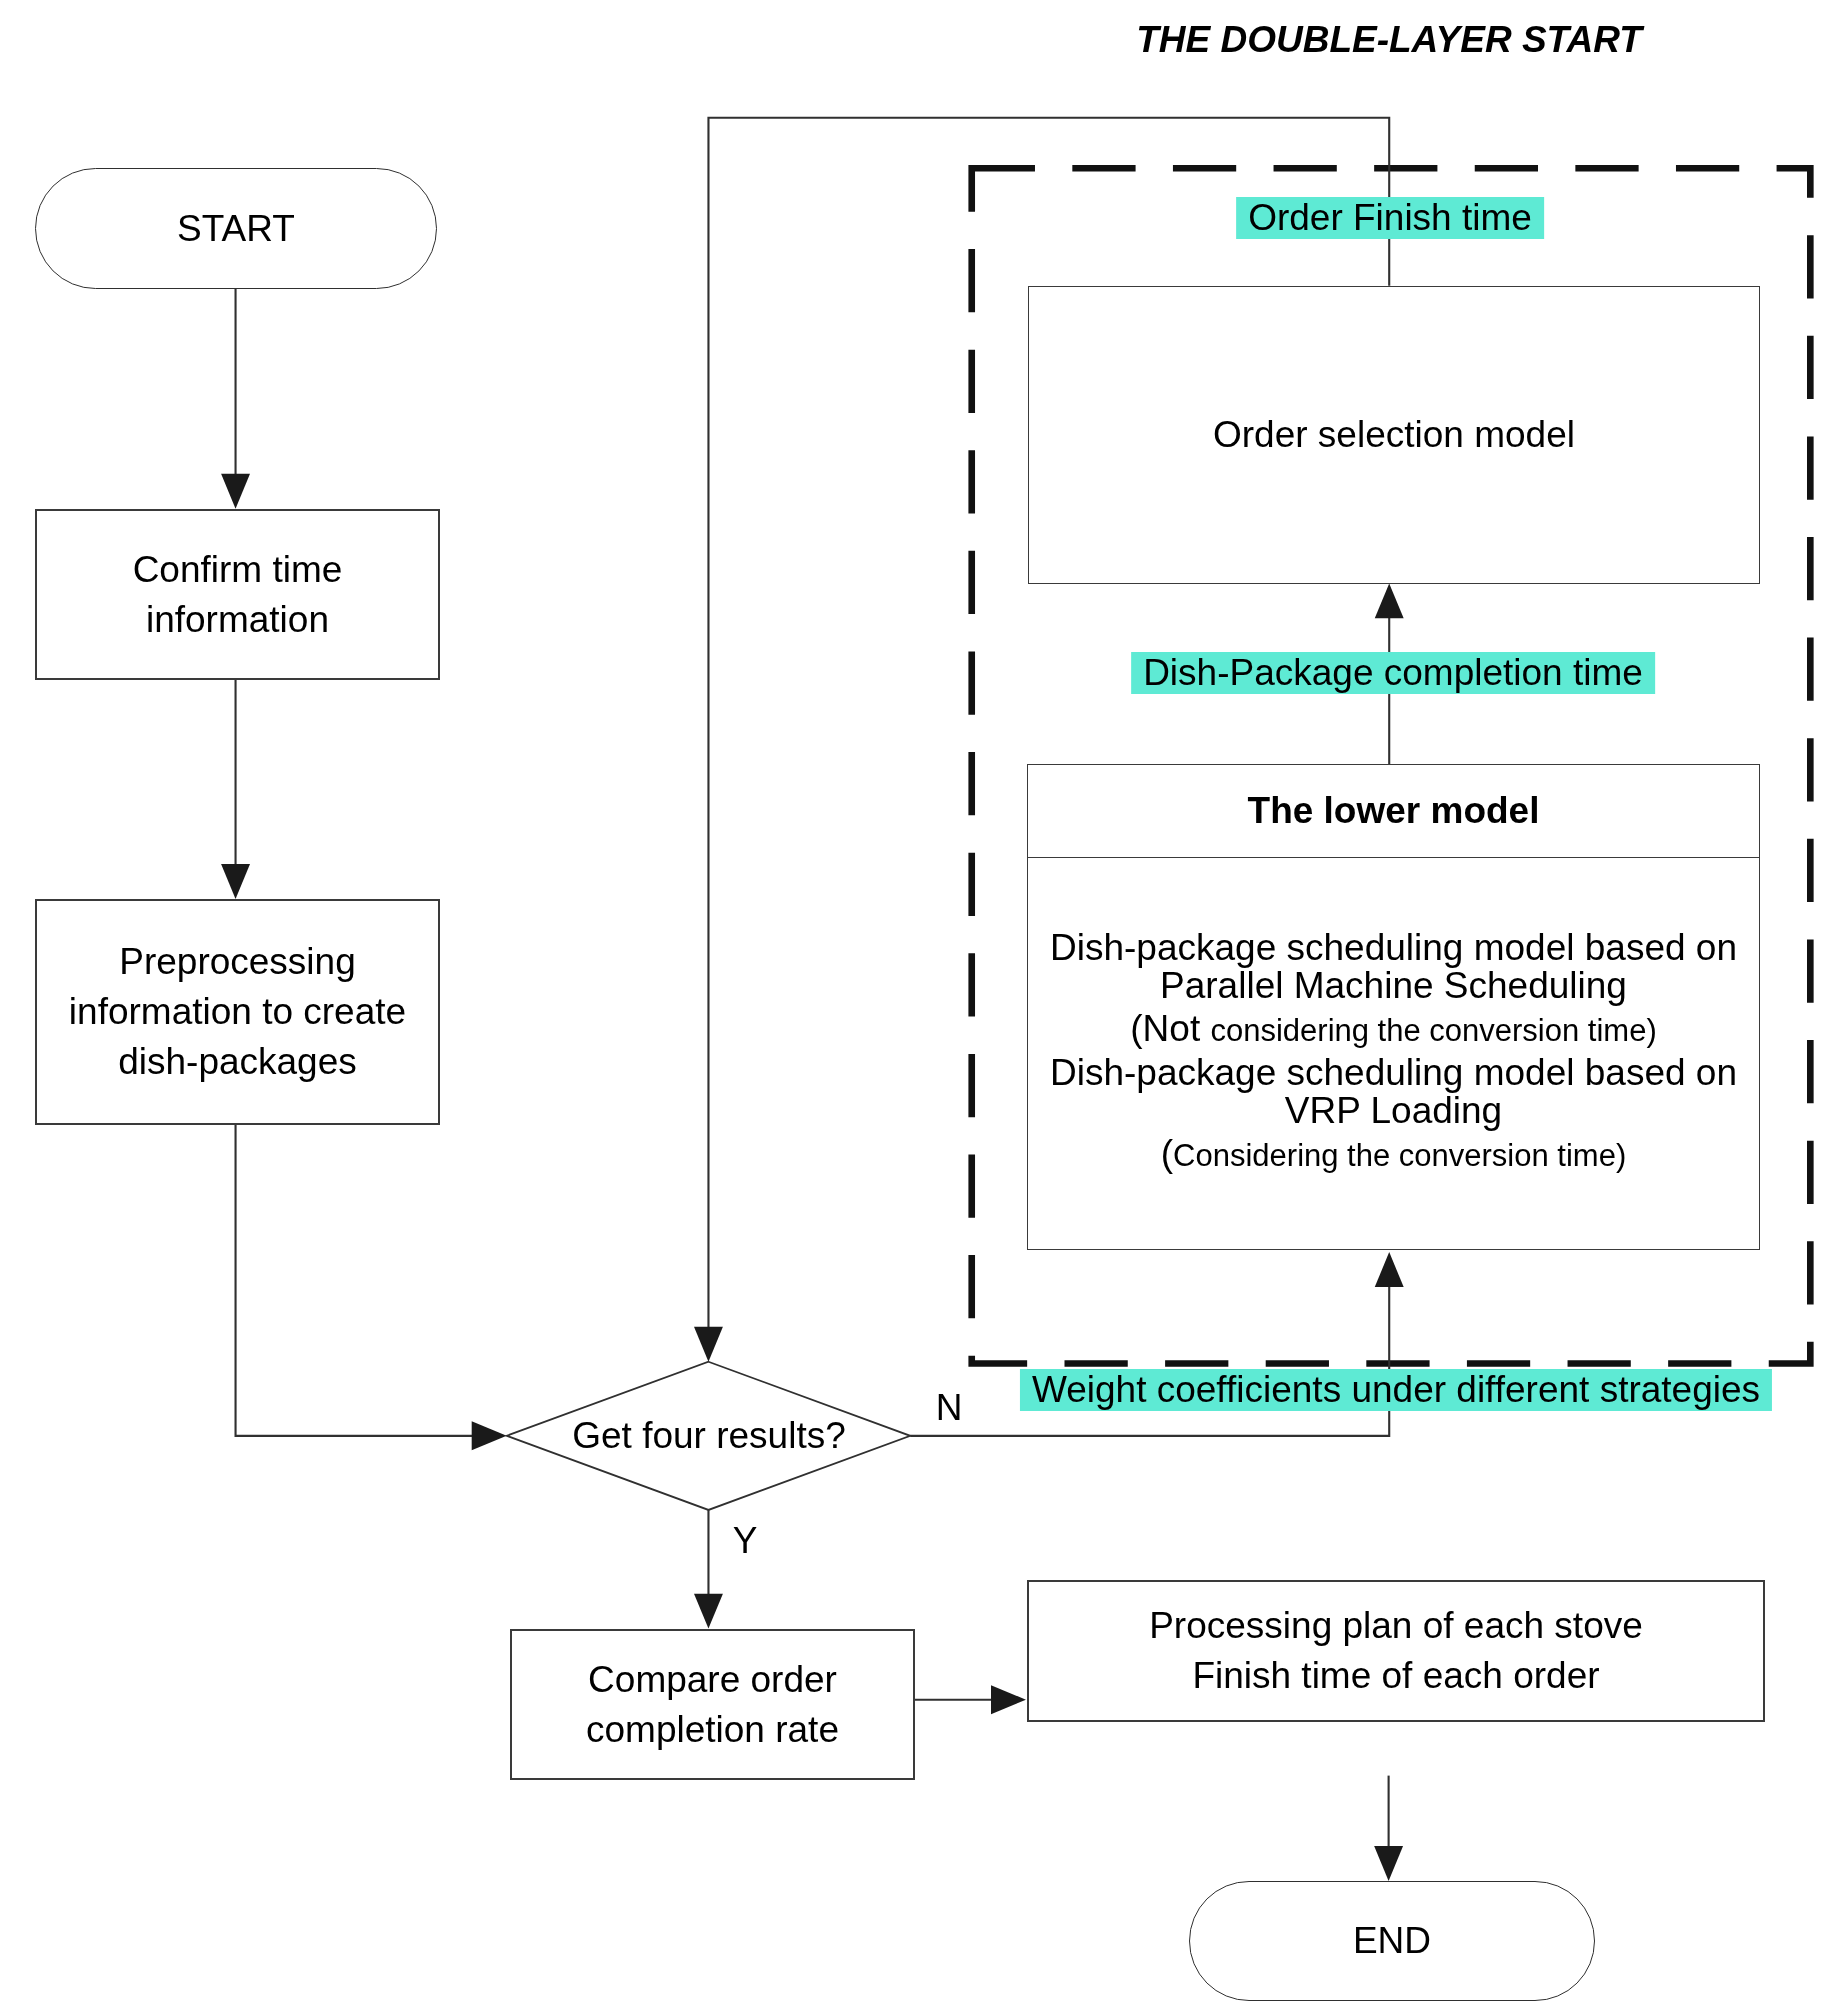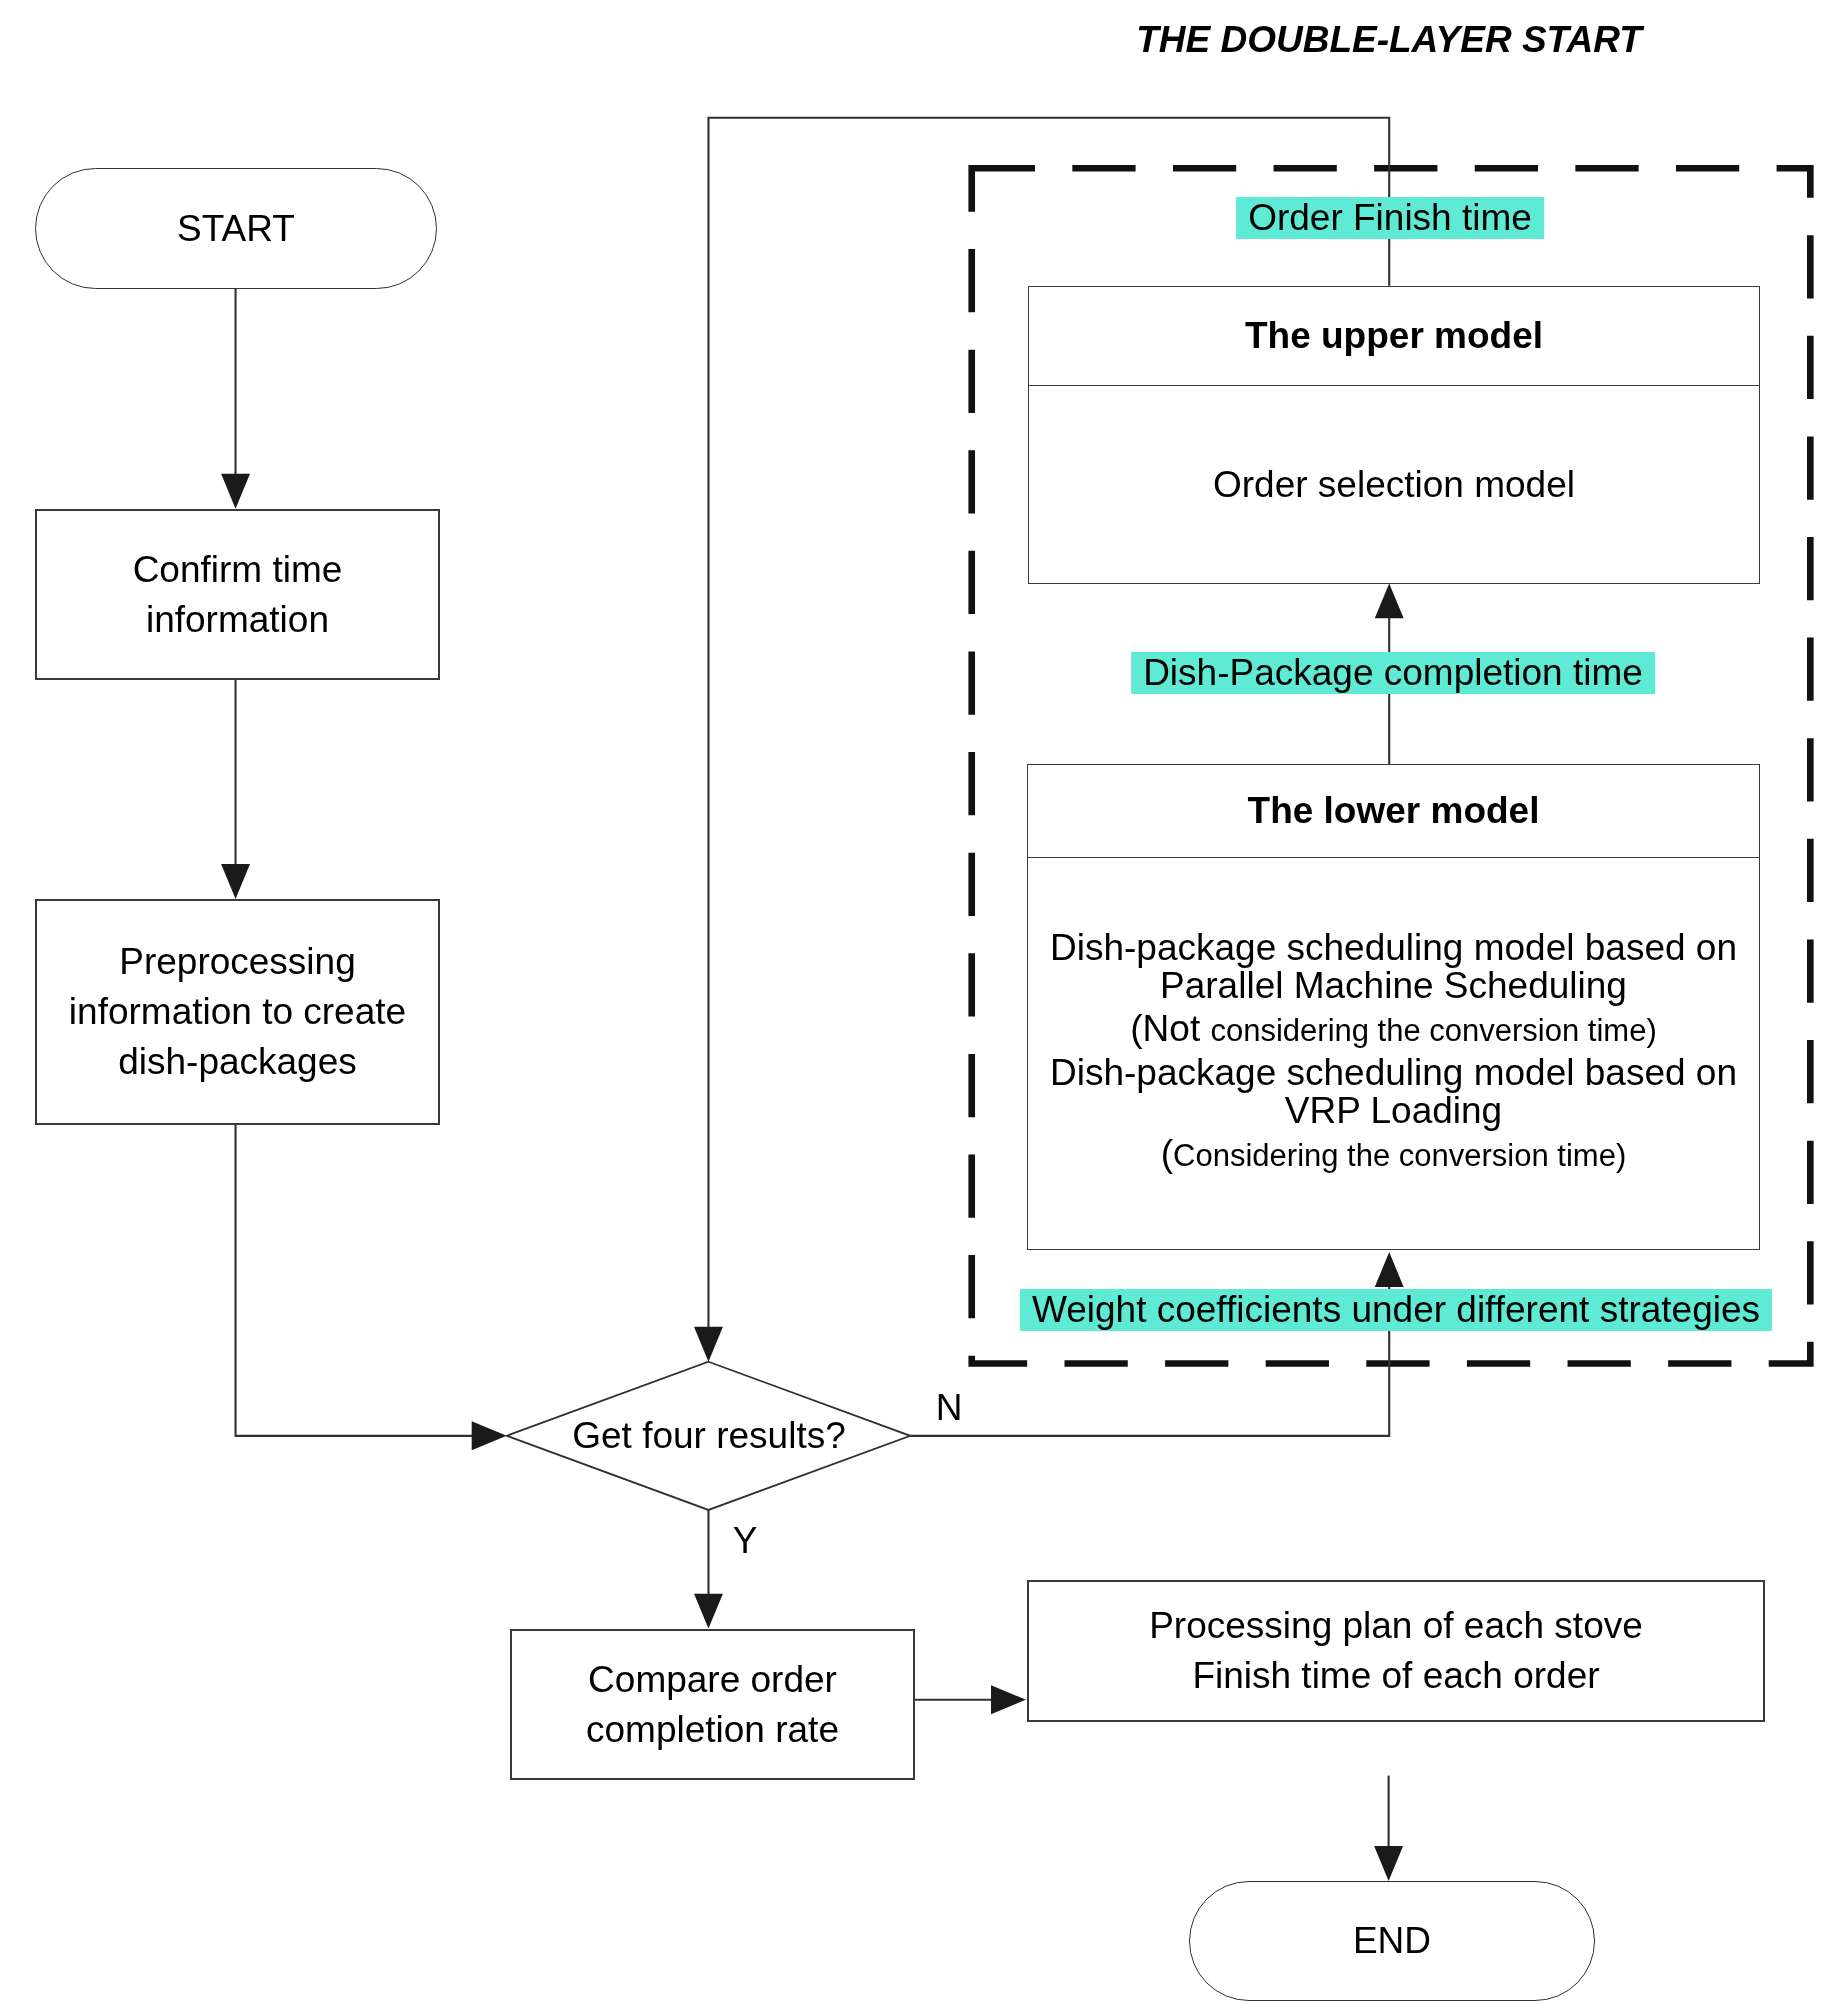--- a/index.html
+++ b/index.html
@@ -109,32 +109,31 @@
 Finish time of each order</span>
 </div>
 
 <div class="box terminal" style="left:1189px;top:1881px;width:404px;height:118px;">
   <span>END</span>
 </div>
 
 <div class="clabel onwire" style="left:1390px;top:218px;">Order Finish time</div>
 
 <div class="model-box" style="left:1028px;top:286px;width:730px;height:296px;">
-  <div class="mb-header" style="height:98px;">The upper model</div>
   <div class="mb-body">Order selection model</div>
 </div>
 
 <div class="clabel onwire" style="left:1393px;top:673px;">Dish-Package completion time</div>
 
 <div class="model-box" style="left:1027px;top:764px;width:731px;height:484px;">
   <div class="mb-header" style="height:92px;">The lower model</div>
   <div class="mb-body">
     <div class="mb-line">Dish-package scheduling model based on
 Parallel Machine Scheduling</div>
     <div class="mb-note"><span class="paren-lead">(Not </span><span>considering the conversion time)</span></div>
     <div class="mb-line">Dish-package scheduling model based on
 VRP Loading</div>
     <div class="mb-note"><span class="paren-lead">(</span><span>Considering the conversion time)</span></div>
   </div>
 </div>
 
-<div class="clabel onwire" style="left:1396px;top:1310px;text-align:center;">Weight coefficients under different strategies</div>
+<div class="clabel onwire" style="left:1396px;top:1390px;text-align:center;">Weight coefficients under different strategies</div>
 
 
 </body></html>

